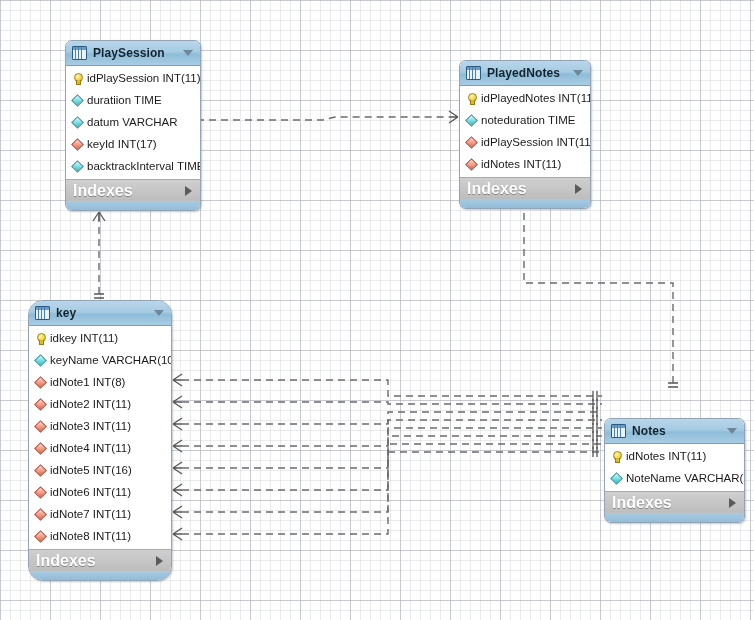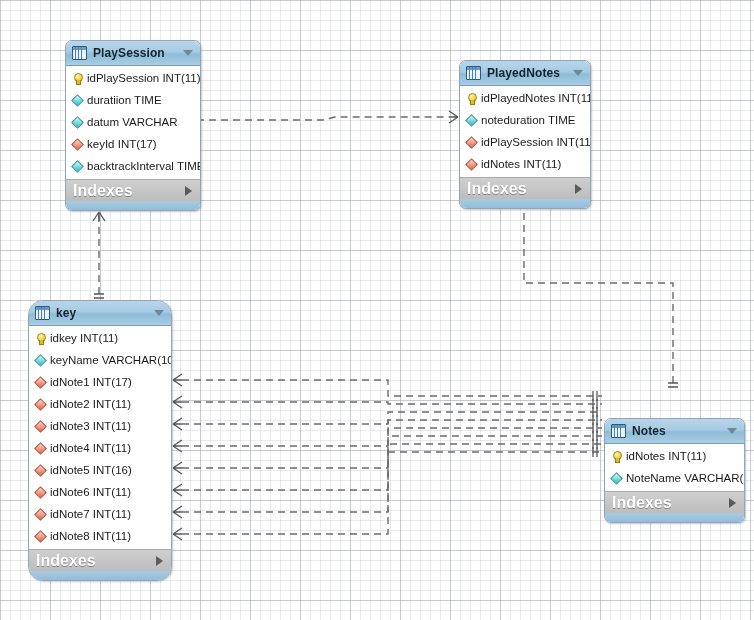--- a/index.html
+++ b/index.html
@@ -220,21 +220,21 @@
         <div class="col">
           <span class="ci pk"></span>
           <span>idkey INT(11)</span>
         </div>
         <div class="col">
           <span class="ci plain"></span>
           <span>keyName VARCHAR(100)</span>
         </div>
         <div class="col">
           <span class="ci fk"></span>
-          <span>idNote1 INT(17)</span>
+          <span>idNote1 INT(8)</span>
         </div>
         <div class="col">
           <span class="ci fk"></span>
           <span>idNote2 INT(11)</span>
         </div>
         <div class="col">
           <span class="ci fk"></span>
           <span>idNote3 INT(11)</span>
         </div>
         <div class="col">

